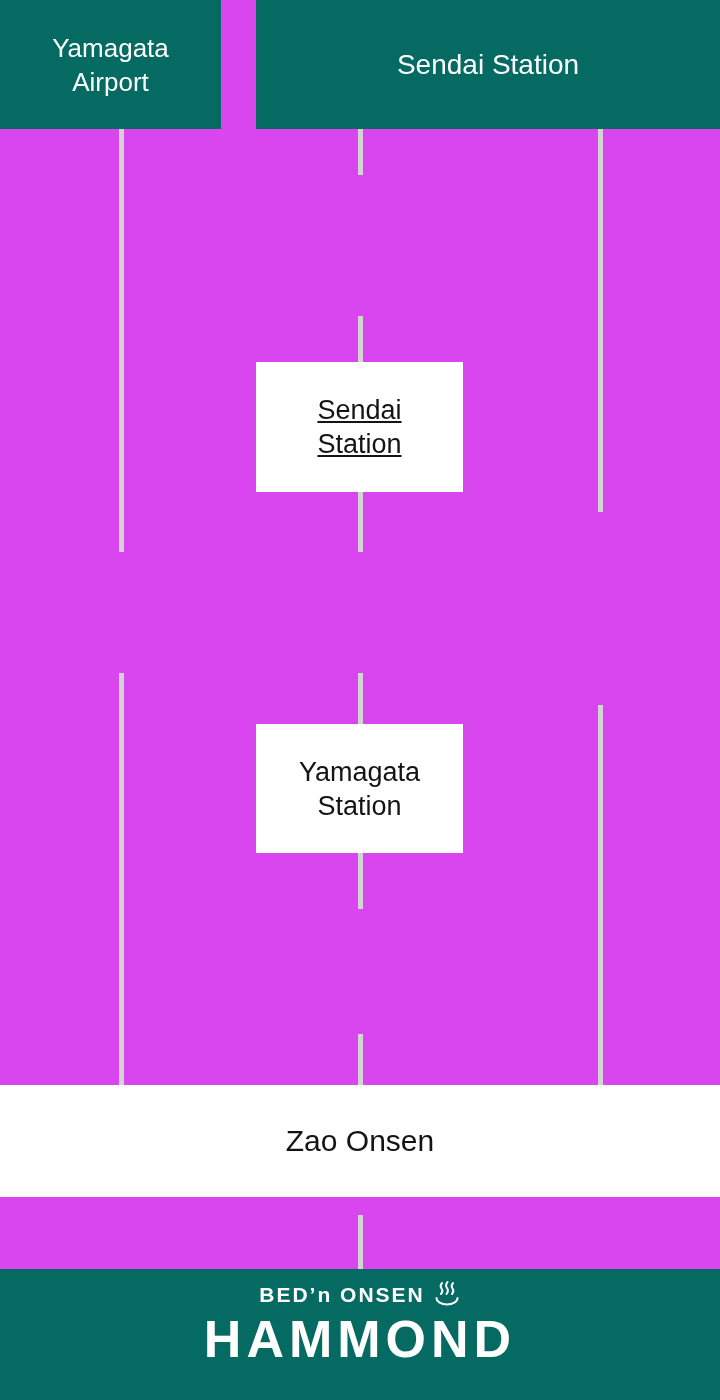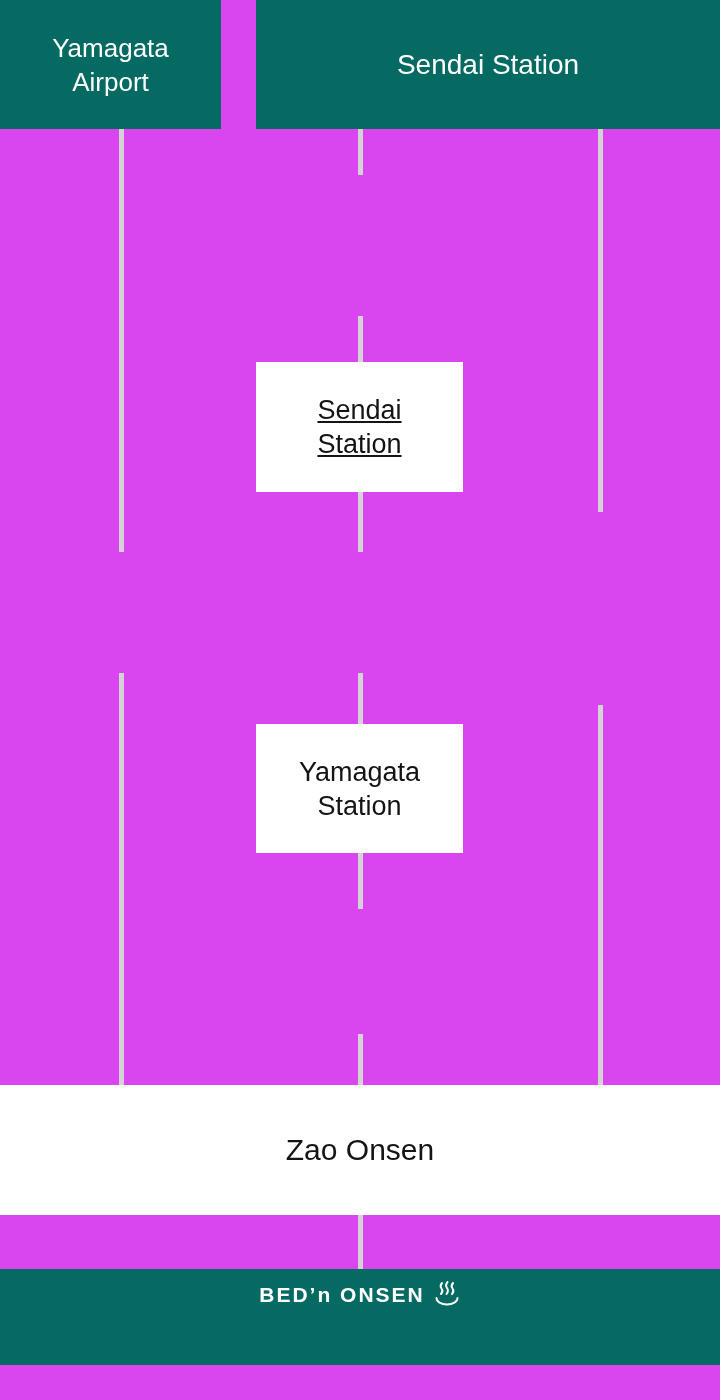--- a/index.html
+++ b/index.html
@@ -42,32 +42,32 @@
     background:var(--box-bg);
     color:var(--text-dark);
     left:256px;width:207px;
     font-size:27px;line-height:34px;
   }
   .station.sendai-st{top:362px;height:130px;text-decoration:underline;}
   .station.yamagata-st{top:724px;height:129px;}
   
   .dest-band{
     position:absolute;
-    left:0;top:1085px;width:720px;height:130px;
+    left:0;top:1085px;width:720px;height:112px;
     background:var(--box-bg);
     display:flex;align-items:center;justify-content:center;
   }
   .dest-band .dest-label{
     color:var(--text-dark);
     font-size:30px;
   }
   
   .footer{
     position:absolute;
-    left:0;top:1269px;width:720px;height:96px;
+    left:0;top:1269px;width:720px;height:131px;
     background:var(--teal);
     display:flex;flex-direction:column;align-items:center;justify-content:flex-start;
     padding-top:14px;
     color:#fff;
   }
   .brand-top{
     display:flex;align-items:center;gap:8px;
   }
   .brand-top .brand-sub{
     font-size:21px;
@@ -122,15 +122,16 @@
       <span class="brand-sub">BED’n ONSEN</span>
       <span class="onsen-icon">
         <svg width="28" height="26" viewBox="0 0 28 26" fill="none" stroke="#ffffff" stroke-width="2" stroke-linecap="round">
           <path d="M9 2 q-2.5 3 -0.5 5.5 q2 2.5 -0.5 5.5"></path>
           <path d="M14.5 1 q-2.5 3.2 -0.5 6 q2 2.6 -0.5 6"></path>
           <path d="M20 2 q-2.5 3 -0.5 5.5 q2 2.5 -0.5 5.5"></path>
           <path d="M3.5 17 a10.5 6.5 0 0 0 21 0"></path>
         </svg>
       </span>
     </div>
+    <div class="brand-name">HAMMOND</div>
   </div>
 
 </div>
 
 </body></html>

